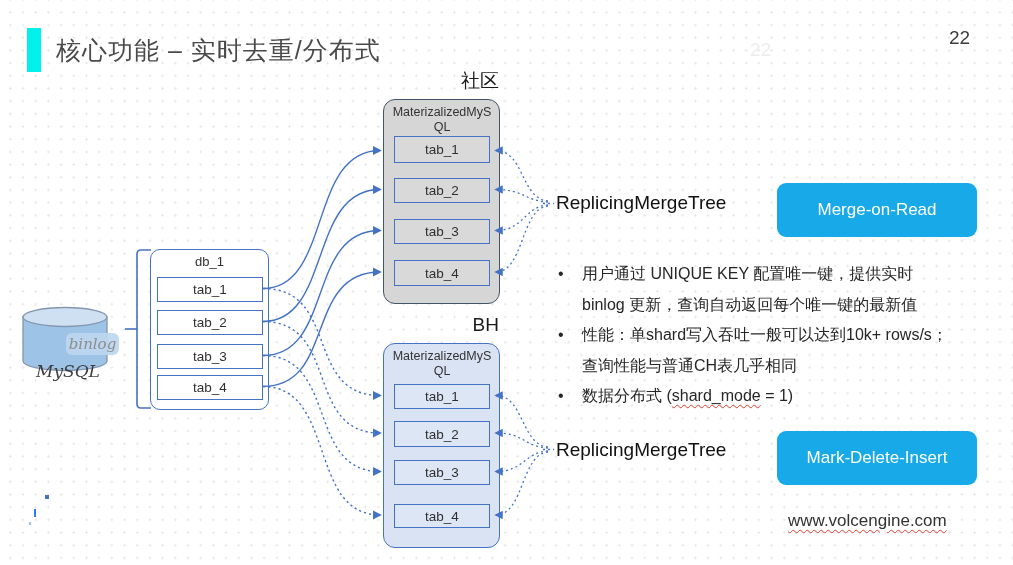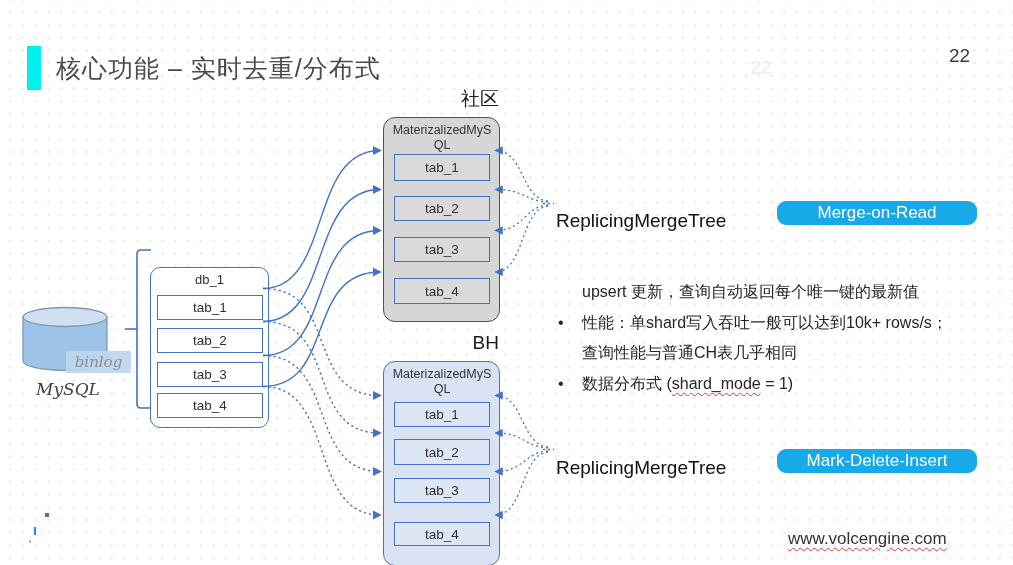--- a/index.html
+++ b/index.html
@@ -5,29 +5,29 @@
   * { margin:0; padding:0; box-sizing:border-box; }
   html,body { background:#fff; }
   .slide {
     position:relative; width:1013px; height:565px; overflow:hidden;
     font-family:"Liberation Sans", sans-serif;
     background-color:#ffffff;
     background-image:radial-gradient(circle, #e9e9e9 1.1px, transparent 1.3px);
     background-size:12.7px 12.7px;
     background-position:4px 6px;
   }
-  .abs { position:absolute;margin-top:18px; }
+  .abs { position:absolute; }
   
   .title-bar { left:27px; top:28px; width:14px; height:44px; background:#00f0ee; }
   .page-title { left:56px; top:34px; font-size:25px; font-weight:500; color:#4a4a4a; letter-spacing:1px; white-space:nowrap; }
   .page-num { left:949px; top:27px; font-size:19px; color:#3d3d3d; }
   .page-num-ghost { left:750px; top:39px; font-size:19px; color:#ececec; }
   
-  .binlog-chip { left:66px; top:333px; width:65px; height:22px; background:rgba(189,215,238,.92);
-    border-radius:1px; display:flex; align-items:center; justify-content:center;
+  .binlog-chip { left:66px; top:333px; width:53px; height:22px; background:rgba(189,215,238,.92);
+    border-radius:6px; display:flex; align-items:center; justify-content:center;
     font-family:"DejaVu Serif", serif; font-style:italic; font-size:15px; color:#8d8d8d; z-index:6; }
   .mysql-label { left:36px; top:361px; font-family:"DejaVu Serif", serif; font-style:italic;
     font-size:17px; color:#3f3f3f; z-index:6; }
   
   .db-box { left:150px; top:249px; width:119px; height:161px; background:#fff;
     border:1.5px solid #4472c4; border-radius:10px; z-index:2; }
   .db-box .box-title { position:absolute; top:4px; left:0; width:100%; text-align:center;
     font-size:13px; color:#303030; }
   .tab { position:absolute; display:flex; align-items:center; justify-content:center;
     font-size:13.5px; color:#303030; border:1.4px solid #4472c4; border-radius:0; }
@@ -37,21 +37,21 @@
   .big-box { width:117px; height:205px; border-radius:12px; z-index:2; }
   .comm-box { left:383px; top:99px; background:#d6d6d6; border:1.8px solid #44546a; }
   .bh-box   { left:383px; top:343px; background:#dae3f3; border:1.8px solid #4472c4; }
   .big-box .box-label { position:absolute; top:5px; left:7px; width:102px; text-align:center;
     font-size:12.5px; line-height:15px; color:#333; word-break:break-all; }
   .big-box .tab { left:10px; width:96px; height:25px; }
   .comm-box .tab { background:#d9d9d9; }
   .bh-box .tab { background:#dde6f5; }
   
   .engine-label { font-size:19px; color:#111; white-space:nowrap; z-index:2; }
-  .badge { width:200px; height:24px; background:#18a9e8; border-radius:9px; color:#fff;
+  .badge { width:200px; height:54px; background:#18a9e8; border-radius:9px; color:#fff;
     font-size:17px; display:flex; align-items:center; justify-content:center; z-index:2; }
   .bullets { left:556px; top:259px; width:430px; font-size:16px; color:#262626; z-index:2; }
   .bullet-line { position:relative; padding-left:26px; line-height:30.5px; white-space:nowrap; }
   .bullet-line.first:before { content:"•"; position:absolute; left:2px; color:#262626; }
   .squiggle { text-decoration:underline wavy #e03c31 1px; text-underline-offset:3px; }
   .footer-url { left:788px; top:511px; font-size:17px; color:#333;
     text-decoration:underline wavy #e03c31 1px; text-underline-offset:3px; z-index:2; }
   
   .mark1 { left:45px; top:495px; width:4px; height:4px; background:#4472c4; }
   .mark2 { left:34px; top:509px; width:2px; height:8px; background:#2f7df6; }
@@ -144,21 +144,22 @@
     <div class="tab" style="top:116px">tab_3</div>
     <div class="tab" style="top:160px;height:24px">tab_4</div>
   </div>
 
   <div class="abs engine-label" style="left:556px; top:192px">ReplicingMergeTree</div>
   <div class="abs badge" style="left:777px; top:183px">Merge-on-Read</div>
   <div class="abs engine-label" style="left:556px; top:439px">ReplicingMergeTree</div>
   <div class="abs badge" style="left:777px; top:431px">Mark-Delete-Insert</div>
 
   <div class="abs bullets">
-    <div class="bullet-line">upsert 更新，查询自动返回每个唯一键的最新值</div>
+    <div class="bullet-line first">用户通过 UNIQUE KEY 配置唯一键，提供实时</div>
+    <div class="bullet-line">binlog 更新，查询自动返回每个唯一键的最新值</div>
     <div class="bullet-line first">性能：单shard写入吞吐一般可以达到10k+ rows/s；</div>
     <div class="bullet-line">查询性能与普通CH表几乎相同</div>
     <div class="bullet-line first"><span>数据分布式 (</span><span class="squiggle">shard_mode</span><span> = 1)</span></div>
   </div>
 
   <div class="abs footer-url">www.volcengine.com</div>
 
   <div class="abs mark1"></div>
   <div class="abs mark2"></div>
   <div class="abs mark3"></div>

